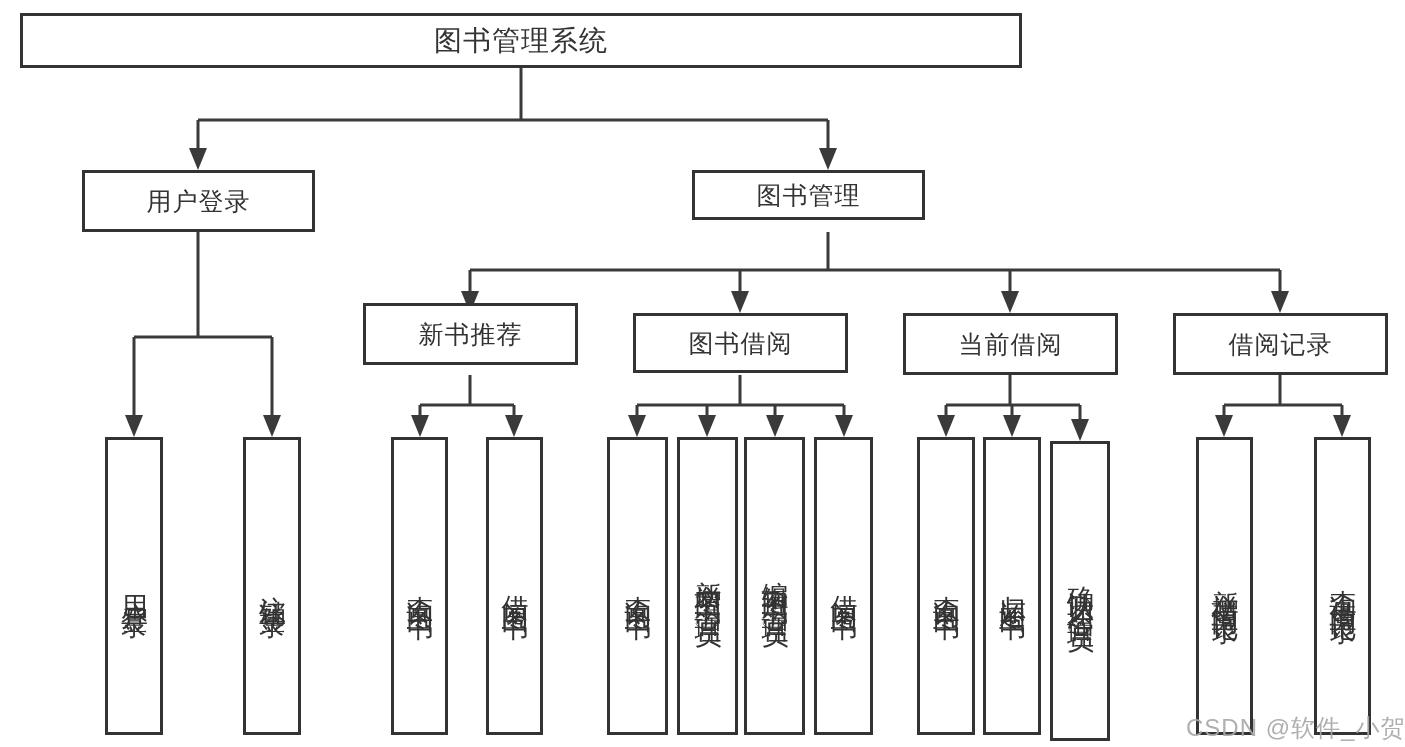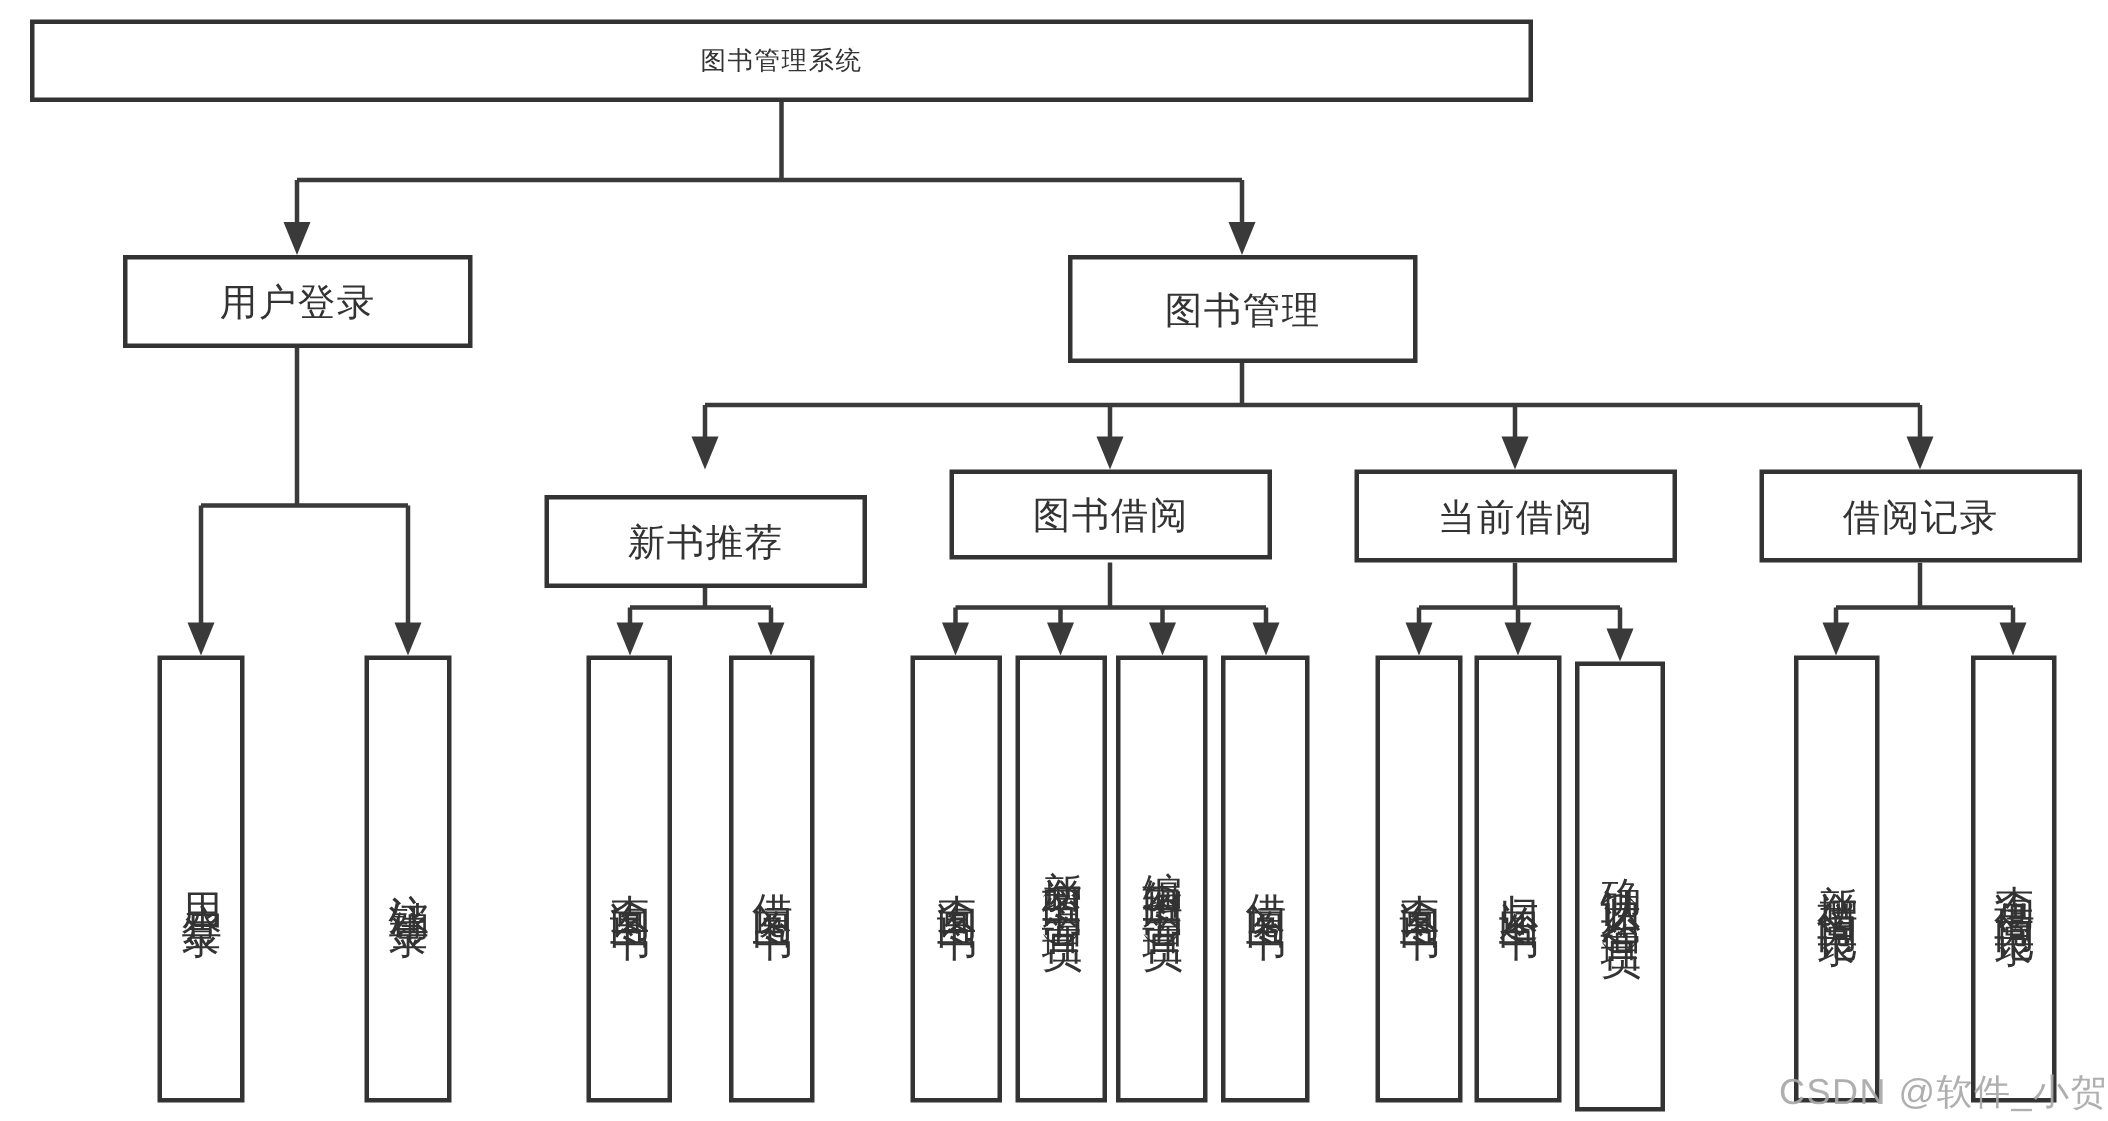--- a/index.html
+++ b/index.html
@@ -9,21 +9,21 @@
     color:#333333;
   }
   .stage{position:absolute;left:0;top:0;width:1405px;height:747px;}
   .connectors{position:absolute;left:0;top:0;z-index:1;}
   .box{
     position:absolute;box-sizing:border-box;background:#ffffff;
     border:3px solid #333333;display:flex;align-items:center;justify-content:center;
     z-index:2;
   }
   .hbox{font-size:25px;letter-spacing:1px;font-weight:500;}
-  .root{font-size:17px;}
+  .root{font-size:28px;}
   .vbox{
     writing-mode:vertical-lr;text-orientation:mixed;
     font-size:27px;letter-spacing:6px;font-weight:500;line-height:1;
   }
   .watermark{
     position:absolute;left:1186px;top:712px;z-index:3;
     font-size:24px;color:rgba(168,168,168,0.92);letter-spacing:1px;white-space:nowrap;
   }
 </style>
 </head>
@@ -66,23 +66,23 @@
       <polygon points="1003,415 1021,415 1012,437"></polygon>
       <polygon points="1071,419 1089,419 1080,441"></polygon>
       <polygon points="1215,415 1233,415 1224,437"></polygon>
       <polygon points="1333,415 1351,415 1342,437"></polygon>
     </g>
   </svg>
 
   <div class="box hbox root" style="left:20px;top:13px;width:1002px;height:55px">图书管理系统</div>
 
   <div class="box hbox" style="left:82px;top:170px;width:233px;height:62px">用户登录</div>
-  <div class="box hbox" style="left:712px;top:170px;width:233px;height:72px">图书管理</div>
+  <div class="box hbox" style="left:692px;top:170px;width:233px;height:50px">图书管理</div>
 
-  <div class="box hbox" style="left:363px;top:330px;width:215px;height:62px">新书推荐</div>
+  <div class="box hbox" style="left:363px;top:303px;width:215px;height:62px">新书推荐</div>
   <div class="box hbox" style="left:633px;top:313px;width:215px;height:60px">图书借阅</div>
   <div class="box hbox" style="left:1173px;top:313px;width:215px;height:62px">借阅记录</div>
   <div class="box hbox" style="left:903px;top:313px;width:215px;height:62px">当前借阅</div>
 
   <div class="box vbox" style="left:105px;top:437px;width:58px;height:298px">用户登录</div>
   <div class="box vbox" style="left:243px;top:437px;width:58px;height:298px">注销登录</div>
 
   <div class="box vbox" style="left:391px;top:437px;width:57px;height:298px">查询图书</div>
   <div class="box vbox" style="left:486px;top:437px;width:57px;height:298px">借阅图书</div>
 

